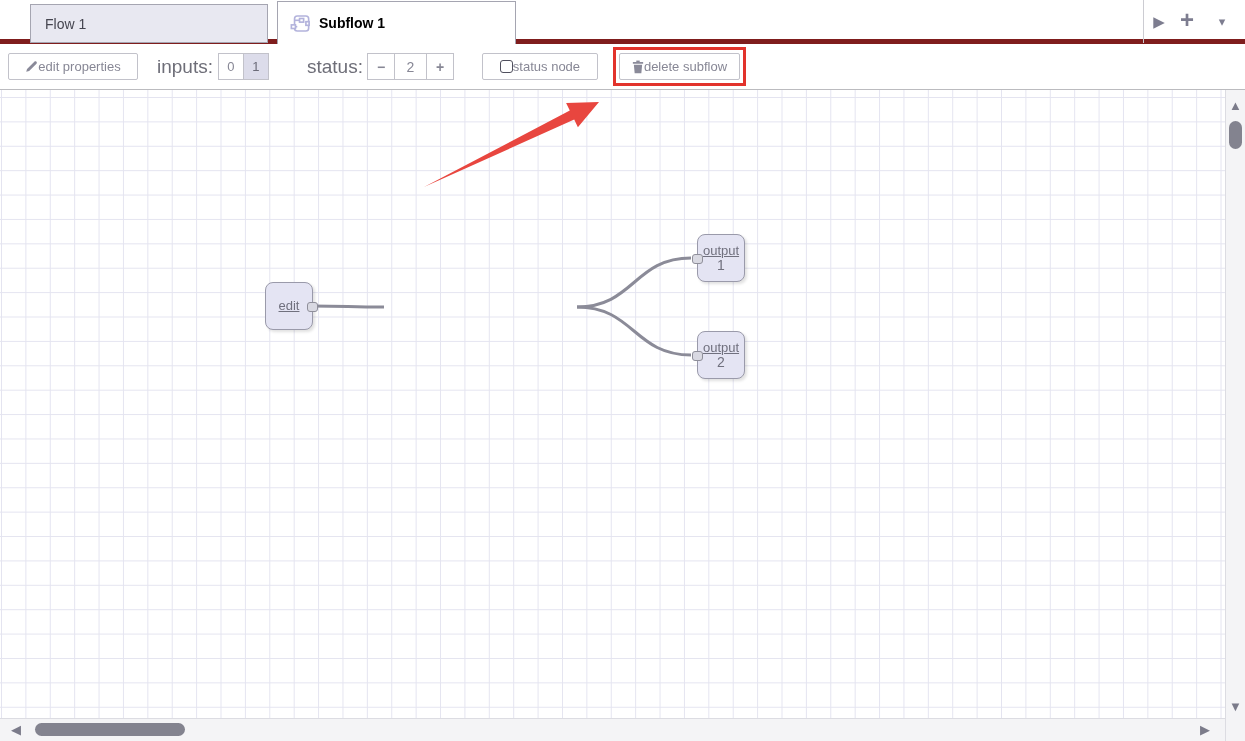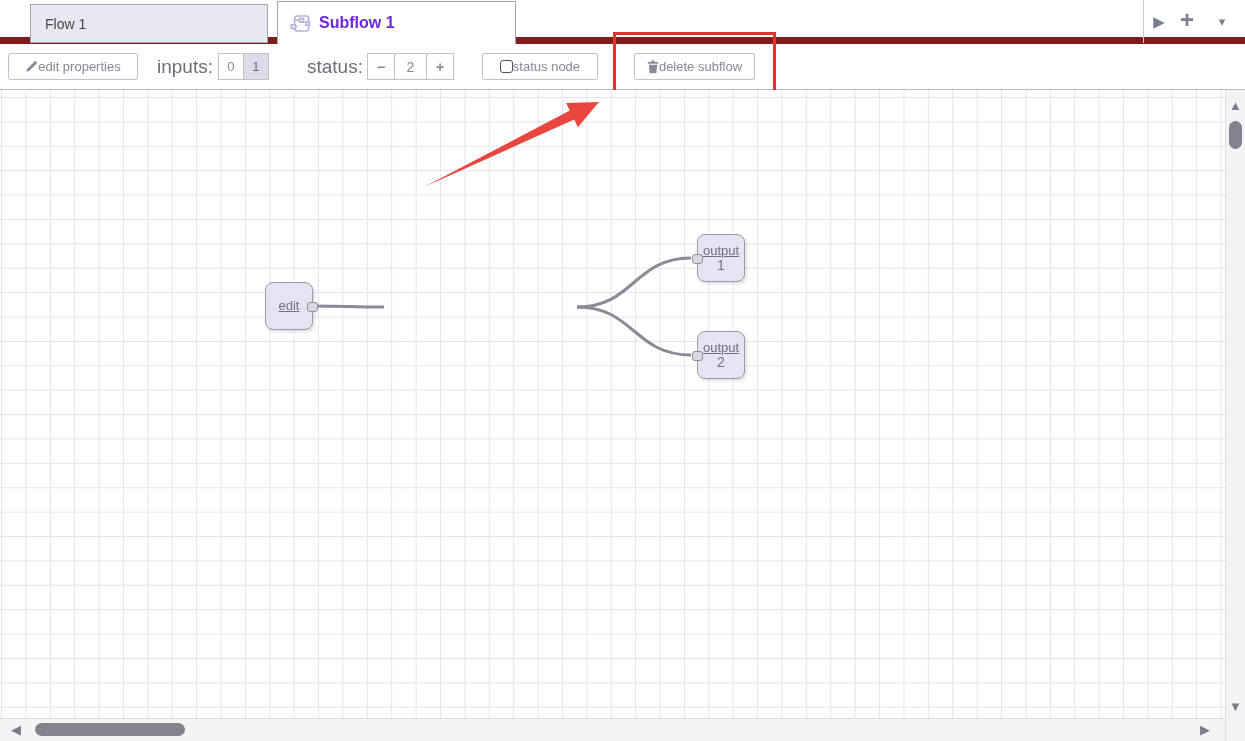--- a/index.html
+++ b/index.html
@@ -2,29 +2,29 @@
 <html><head>
 <meta charset="utf-8">
 <style>
   * { box-sizing: border-box; margin: 0; padding: 0; }
   html,body { width:1245px; height:741px; overflow:hidden; background:#fff;
     font-family:"Liberation Sans","DejaVu Sans",sans-serif; }
   .app { position:relative; width:1245px; height:741px; background:#fff; }
 
   
   .tabbar { position:absolute; left:0; top:0; width:1245px; height:44px;
-    background:#fff; border-bottom:7px solid #7f1d1d; }
+    background:#fff; border-bottom:5px solid #7f1d1d; }
   .tab-flow { position:absolute; left:30px; top:4px; width:238px; height:39px;
     background:#e8e8f1; border:1px solid #a5a5b1; display:flex; align-items:center;
     padding-left:14px; cursor:pointer; }
   .tab-flow .lbl { font-size:14px; color:#454550; }
   .tab-subflow { position:absolute; left:277px; top:1px; width:239px; height:43px;
     background:#fff; border:1px solid #a5a5b1; border-bottom:none; display:flex;
     align-items:center; gap:9px; padding-left:12px; cursor:pointer; }
-  .tab-subflow .lbl { font-size:16px; font-weight:bold; color:#6d28d9; }
+  .tab-subflow .lbl { font-size:14px; font-weight:bold; color:#000000; }
   .tabbar-divider { position:absolute; left:1143px; top:0; width:1px; height:43px; background:#ccccd2; }
   .tabbar-ico { position:absolute; top:0; height:43px; display:flex; align-items:center;
     justify-content:center; color:#7d7d90; cursor:pointer; }
   .ico-expand { left:1148px; width:22px; font-size:15px; }
   .ico-add { left:1174px; width:26px; font-size:24px; font-weight:bold; padding-bottom:3px; }
   .ico-menu { left:1208px; width:28px; font-size:13px; }
 
   
   .toolbar { position:absolute; left:0; top:44px; width:1245px; height:46px;
     background:#fff; border-bottom:1px solid #bbbbbf; display:flex; align-items:center;
@@ -44,21 +44,21 @@
   .lbl-outputs { margin-left:38px; }
   .grp2 { display:inline-flex; margin-left:4px; }
   .grp2 .seg { height:27px; border:1px solid #c2c2ca; background:#fff;
     display:inline-flex; align-items:center; justify-content:center; font-size:14px;
     color:#878795; cursor:pointer; }
   .grp2 .seg + .seg { margin-left:-1px; }
   .seg-minus,.seg-plus { width:28px; font-weight:bold; }
   .seg-val { width:33px; color:#6b6b78; cursor:default; }
   .btn-status { width:116px; margin-left:28px; }
   .checkbox { width:13px; height:13px; border:1.5px solid #50505e; border-radius:3px; background:#fff; }
-  .highlight-box { margin-left:15px; border:3px solid #e2332c; padding:18px; display:inline-flex; }
+  .highlight-box { margin-left:15px; border:3px solid #e2332c; padding:3px; display:inline-flex; }
   .btn-delete { width:121px; }
 
   
   .canvas { position:absolute; left:0; top:90px; width:1225px; height:628px;
     background-color:#fff;
     background-image:
       linear-gradient(to right,#e4e4f0 1px,transparent 1px),
       linear-gradient(to bottom,#e4e4f0 1px,transparent 1px);
     background-size:24.4px 24.4px; background-position:1px 7px; overflow:hidden; }
   .wires { position:absolute; left:0; top:0; z-index:1; }

